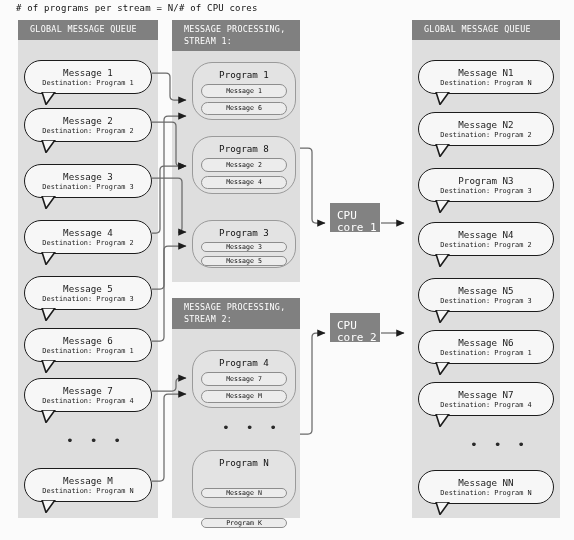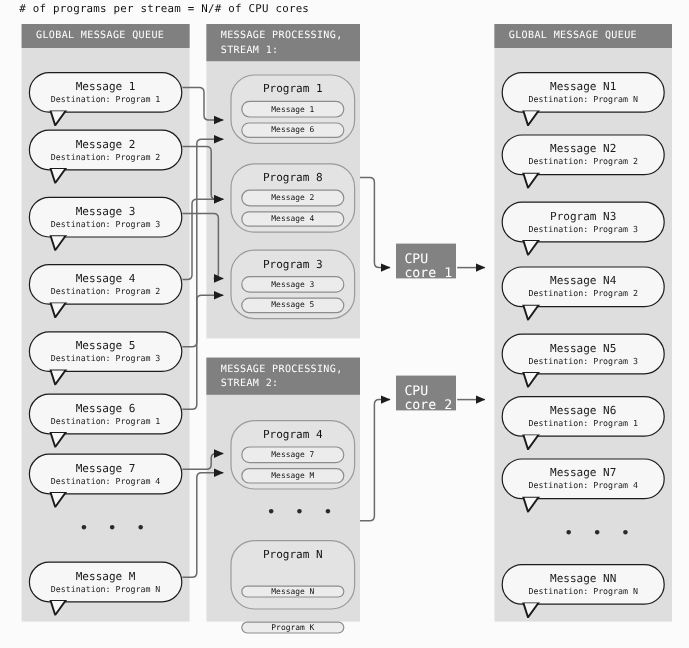--- a/index.html
+++ b/index.html
@@ -142,21 +142,21 @@
 <div class="prog" style="left:192px;top:62px;width:104px;height:58px;">
   <div class="ptitle">Program 1</div>
   <div class="pill">Message 1</div>
   <div class="pill">Message 6</div>
 </div>
 <div class="prog" style="left:192px;top:136px;width:104px;height:58px;">
   <div class="ptitle">Program 8</div>
   <div class="pill">Message 2</div>
   <div class="pill">Message 4</div>
 </div>
-<div class="prog" style="left:192px;top:208px;width:104px;height:58px;">
+<div class="prog" style="left:192px;top:220px;width:104px;height:48px;">
   <div class="ptitle">Program 3</div>
   <div class="pill">Message 3</div>
   <div class="pill">Message 5</div>
 </div>
 
 <div class="prog" style="left:192px;top:350px;width:104px;height:58px;">
   <div class="ptitle">Program 4</div>
   <div class="pill">Message 7</div>
   <div class="pill">Message M</div>
 </div>

